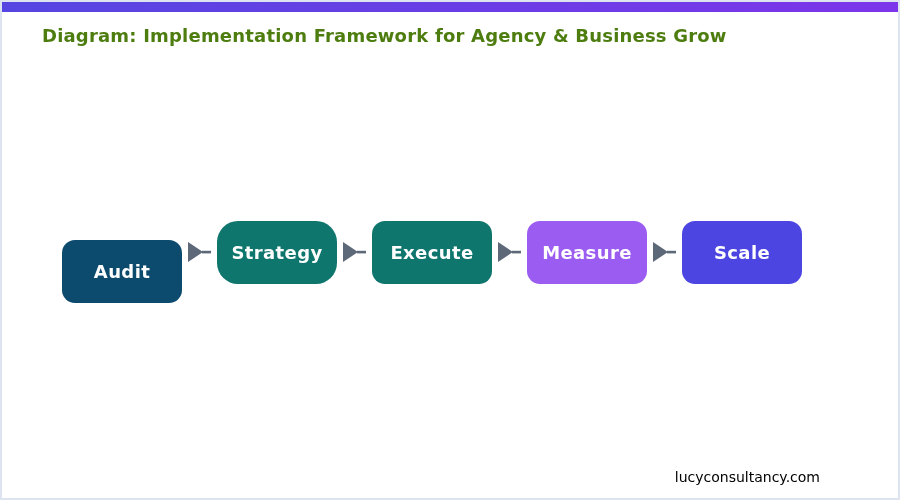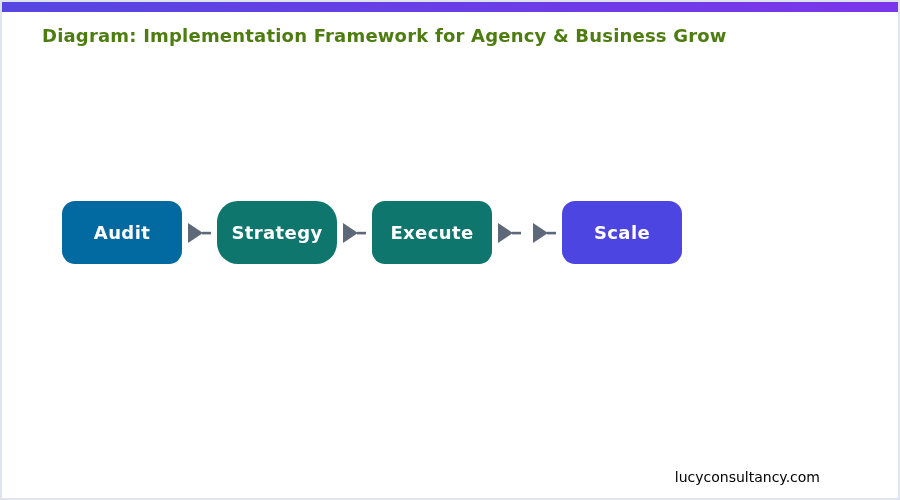--- a/index.html
+++ b/index.html
@@ -73,41 +73,42 @@
 </style>
 </head>
 <body>
 
 <div class="frame">
   <div class="accent-bar"></div>
 
   <div class="title">Diagram: Implementation Framework for Agency &amp; Business Grow</div>
 
   <div class="flow">
-      <div class="step-box" style="background: #0369a1;">Audit</div>
+      <div class="step-box" style="background: #0c4a6e; margin-top: 39px;">Audit</div>
       <div class="arrow-cell">
         <svg width="24" height="22" viewBox="0 0 24 22">
           <polygon points="0,1 0,21 15,11" fill="#5d6878"></polygon>
           <rect x="14" y="9.8" width="9" height="2.6" fill="#5d6878"></rect>
         </svg>
       </div>
       <div class="step-box" style="background: #0f766e; border-radius: 21px;">Strategy</div>
       <div class="arrow-cell">
         <svg width="24" height="22" viewBox="0 0 24 22">
           <polygon points="0,1 0,21 15,11" fill="#5d6878"></polygon>
           <rect x="14" y="9.8" width="9" height="2.6" fill="#5d6878"></rect>
         </svg>
       </div>
       <div class="step-box" style="background: #0f766e;">Execute</div>
       <div class="arrow-cell">
         <svg width="24" height="22" viewBox="0 0 24 22">
           <polygon points="0,1 0,21 15,11" fill="#5d6878"></polygon>
           <rect x="14" y="9.8" width="9" height="2.6" fill="#5d6878"></rect>
         </svg>
       </div>
+      <div class="step-box" style="background: rgb(155, 92, 242);">Measure</div>
       <div class="arrow-cell">
         <svg width="24" height="22" viewBox="0 0 24 22">
           <polygon points="0,1 0,21 15,11" fill="#5d6878"></polygon>
           <rect x="14" y="9.8" width="9" height="2.6" fill="#5d6878"></rect>
         </svg>
       </div>
       <div class="step-box" style="background: rgb(77, 69, 226);">Scale</div>
     </div>
 
   <div class="watermark">lucyconsultancy.com</div>

